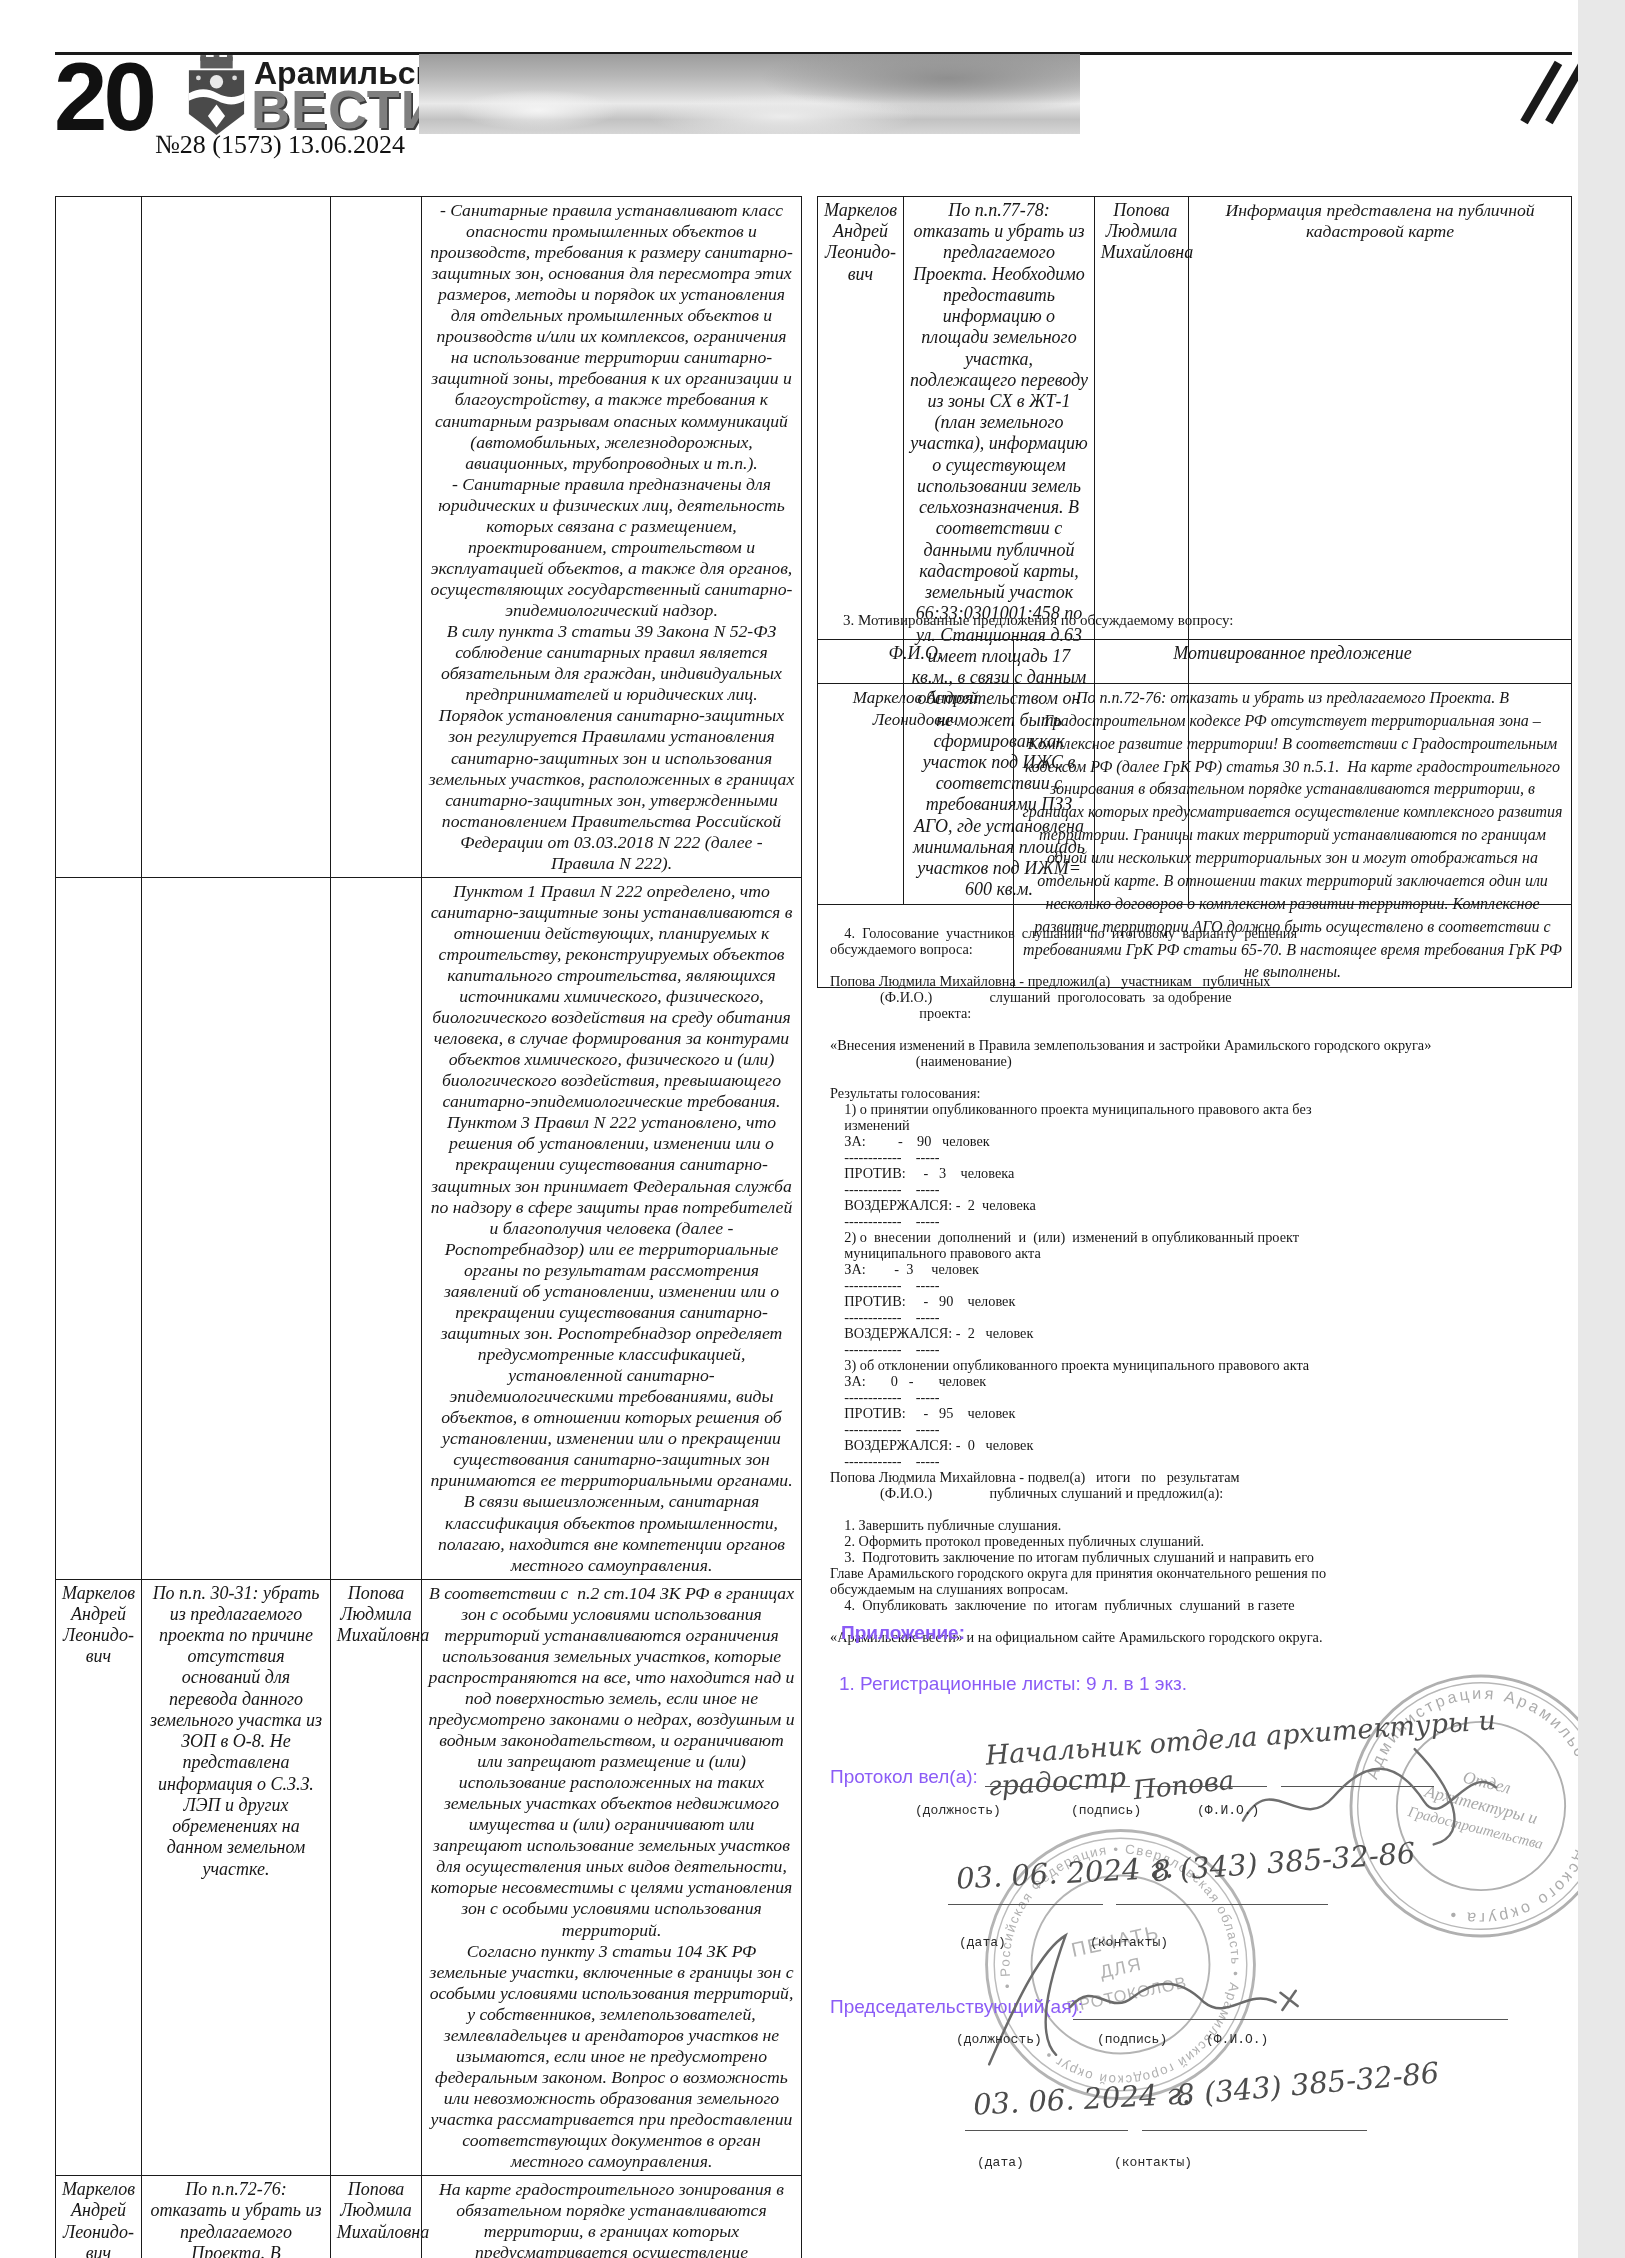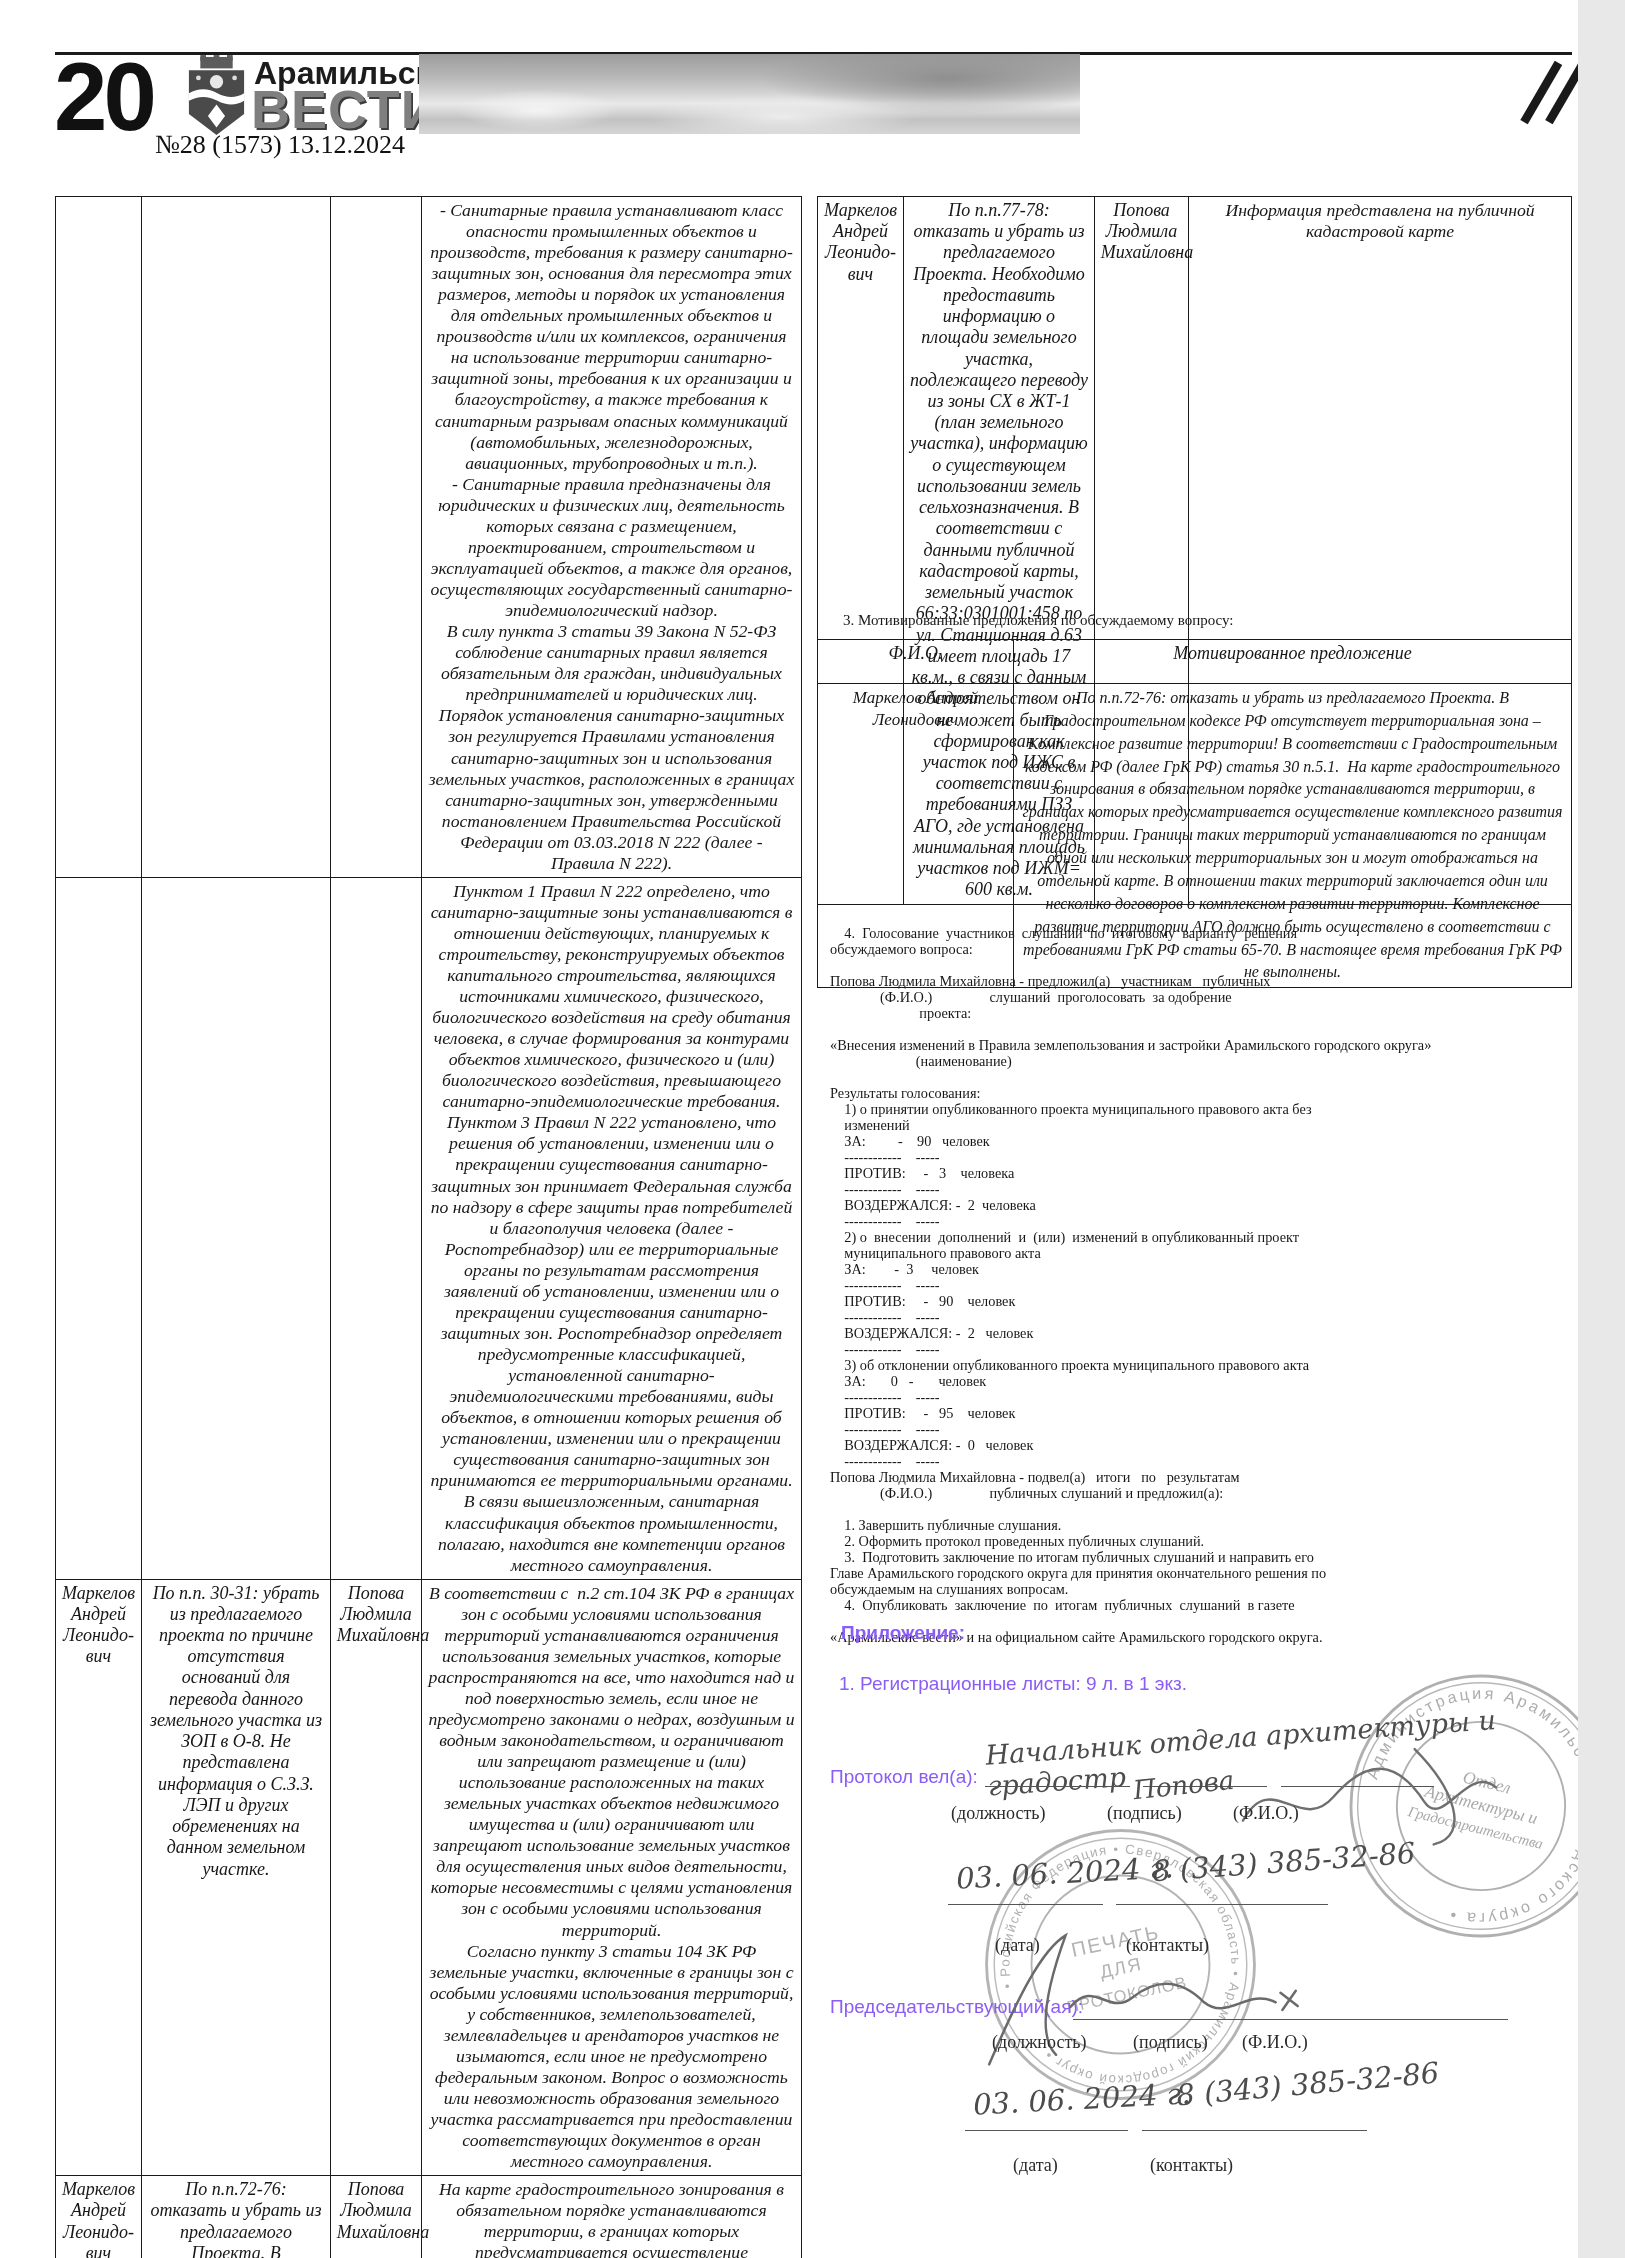--- a/index.html
+++ b/index.html
@@ -28,21 +28,21 @@
   .cell-prop{font-size:18px;line-height:1.18;}
   .cell-comment{font-size:17.7px;line-height:1.19;}
   .mot-head{font-size:18px;font-weight:normal;vertical-align:middle;}
   .mot-fio{font-size:17px;line-height:1.3;padding-top:13.4px;}
   .mot-text{font-size:16px;line-height:1.43;padding:9.6px 13.4px;}
   .small-heading{font-size:15px;}
   .voting{font-size:14.3px;line-height:16px;}
   
   .blabel{font-family:"Liberation Sans",sans-serif;font-size:19px;color:#8b5cf6;}
   .blabel.b{font-weight:bold;}
-  .sublabel{font-family:Liberation Serif, serif;font-size:18px;color:#2a2a2a;margin-left:36px;}
+  .sublabel{font-family:Liberation Mono, monospace;font-size:13px;color:#2a2a2a;}
   .hw{font-family:"DejaVu Serif",serif;font-style:italic;color:#4c4c4c;}
   .uline{border-bottom:1.9px solid #555;height:0;}
   .stamp{opacity:0.85;}
 </style>
 </head>
 <body>
 
 <div class="page">
 
   <div class="abs toprule" style="left:55px;top:52px;width:1517px;"></div>
@@ -57,21 +57,21 @@
     <path d="M2 16 h58 v46 l-29 22 -29 -22 z" fill="#4a4a4a"></path>
     <path d="M2 40 q15 -8 30 0 q15 8 28 0 v8 q-13 8 -28 0 q-15 -8 -30 0 z" fill="#ffffff"></path>
     <circle cx="31" cy="28" r="7" fill="#e8e8e8"></circle>
     <path d="M31 52 l9 12 -9 12 -9 -12 z" fill="#ffffff"></path>
     <circle cx="12" cy="24" r="2.5" fill="#dcdcdc"></circle>
       <circle cx="50" cy="24" r="2.5" fill="#dcdcdc"></circle>
   </svg>
 
   <div class="abs title-top" style="left:254px;top:55px;">Арамильские</div>
   <div class="abs title-main" style="left:251px;top:84px;">ВЕСТИ</div>
-  <div class="abs issue" style="left:155px;top:130px;">№28 (1573) 13.12.2024</div>
+  <div class="abs issue" style="left:155px;top:130px;">№28 (1573) 13.06.2024</div>
 
   <div class="abs photo" style="left:419px;top:54px;width:661px;height:80px;"></div>
 
   <svg class="abs" style="left:1503px;top:57px;" width="88" height="71" viewBox="0 0 92 74">
     <line x1="22" y1="68" x2="58" y2="6" stroke="#1a1a1a" stroke-width="9"></line>
     <line x1="48" y1="68" x2="84" y2="6" stroke="#1a1a1a" stroke-width="9"></line>
   </svg>
 
   <table class="doc-table" style="left:55px;top:196px;width:747px;">
     <colgroup>

